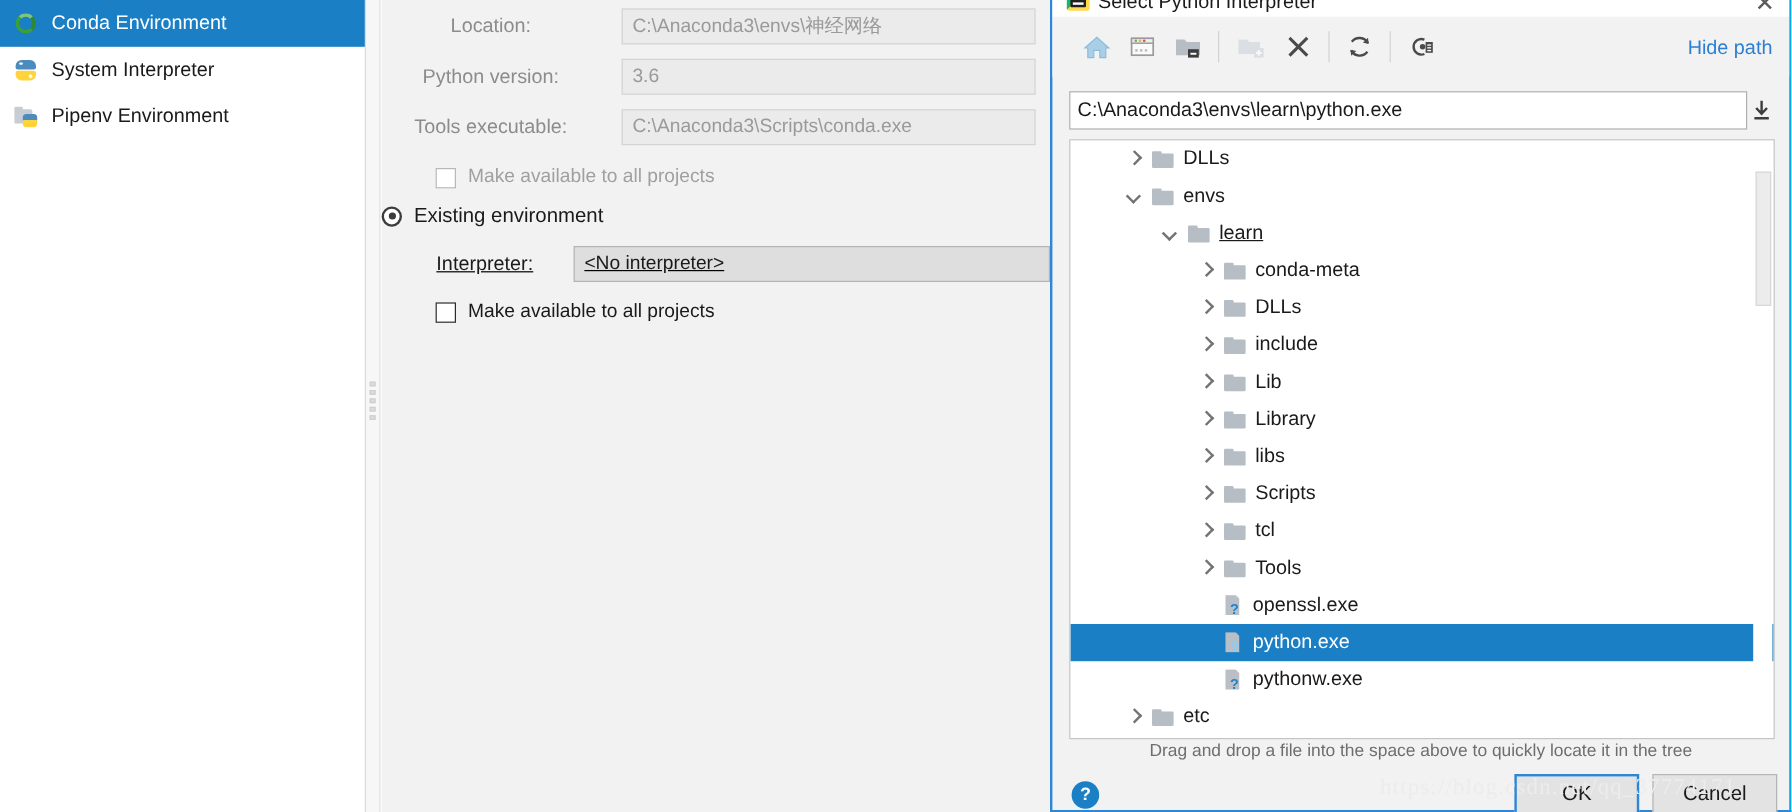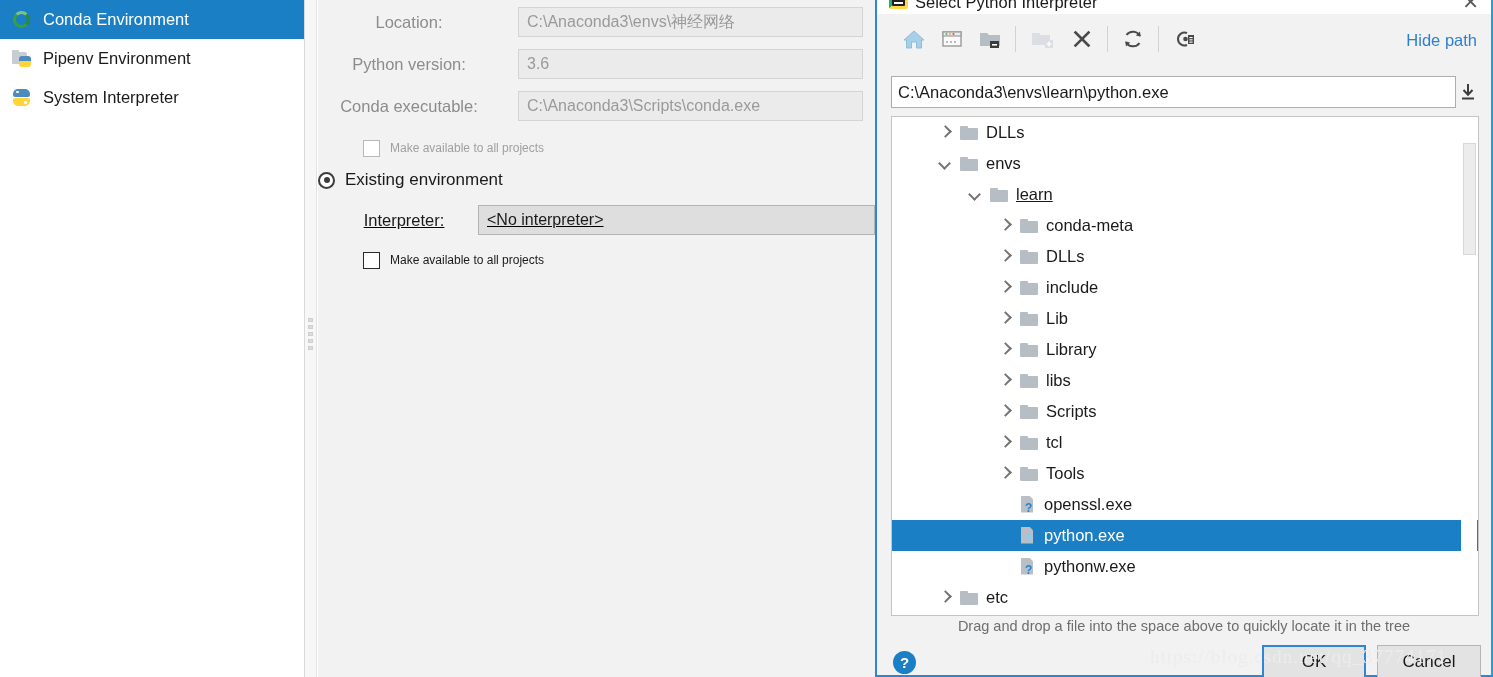--- a/index.html
+++ b/index.html
@@ -134,21 +134,21 @@
   .ffield.active{
     background:#dedede; border-color:#b4b4b4; color:#1a1a1a;
   }
   .cbox{
     width:17px; height:17px;
     border:1.5px solid #b8b8b8;
     background:#ffffff;
     flex:0 0 17px;
   }
   .cbox.dark{ border-color:#2b2b2b; }
-  .cblabel{ font-size:12px; color:#a0a0a0; margin-left:10px; white-space:nowrap;}
+  .cblabel{ font-size:16px; color:#a0a0a0; margin-left:10px; white-space:nowrap;}
   .cblabel.dark{ color:#1a1a1a; }
   .radio{
     width:17px; height:17px; border-radius:50%;
     border:2px solid #3c3c3c; background:#ffffff;
     position:relative; flex:0 0 17px;
   }
   .radio::after{
     content:""; position:absolute; left:3.5px; top:3.5px;
     width:6px; height:6px; border-radius:50%; background:#3c3c3c;
   }
@@ -349,38 +349,38 @@
 <div id="root">
 
   <div id="sidebar">
 
     <div class="side-item selected">
       <span class="side-icon ico-conda"></span>
       <span>Conda Environment</span>
     </div>
 
     <div class="side-item">
+      <span class="side-icon ico-python">
+        <span class="pyTop"></span>
+          <span class="pyBot"></span>
+        <span class="pyDotA"></span>
+          <span class="pyDotB"></span>
+      </span>
+      <span>System Interpreter</span>
+    </div>
+
+    <div class="side-item">
       <span class="side-icon ico-pipenv">
         <span class="pvFolderTab"></span>
           <span class="pvFolder"></span>
         <span class="pvTop"></span>
           <span class="pvBot"></span>
       </span>
       <span>Pipenv Environment</span>
     </div>
-
-    <div class="side-item">
-      <span class="side-icon ico-python">
-        <span class="pyTop"></span>
-          <span class="pyBot"></span>
-        <span class="pyDotA"></span>
-          <span class="pyDotB"></span>
-      </span>
-      <span>System Interpreter</span>
-    </div>
   </div>
 
   <div id="splitter">
     <div class="dots">
       <i></i>
         <i></i>
         <i></i>
         <i></i>
         <i></i>
     </div>
@@ -392,21 +392,21 @@
       <div class="flabel" style="width:182px;">Location:</div>
       <div class="ffield" style="margin-left:18px; width:345px;">C:\Anaconda3\envs\神经网络</div>
     </div>
 
     <div class="frow" style="top:44px;">
       <div class="flabel" style="width:182px;">Python version:</div>
       <div class="ffield" style="margin-left:18px; width:345px;">3.6</div>
     </div>
 
     <div class="frow" style="top:86px;">
-      <div class="flabel" style="width:182px;">Conda executable:</div>
+      <div class="flabel" style="width:182px;">Tools executable:</div>
       <div class="ffield" style="margin-left:18px; width:345px;">C:\Anaconda3\Scripts\conda.exe</div>
     </div>
 
     <div class="frow" style="top:128px;">
       <div style="width:45px;"></div>
       <div class="cbox"></div>
       <div class="cblabel">Make available to all projects</div>
     </div>
 
     <div class="frow" style="top:160px;">

